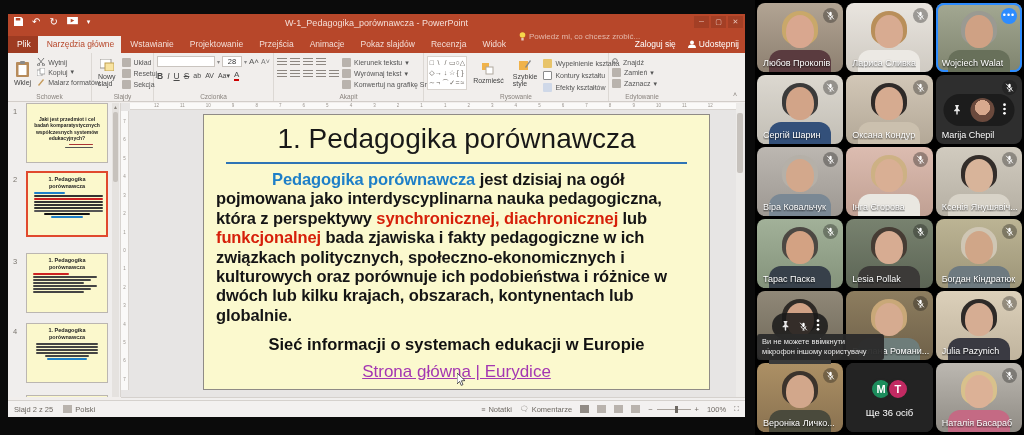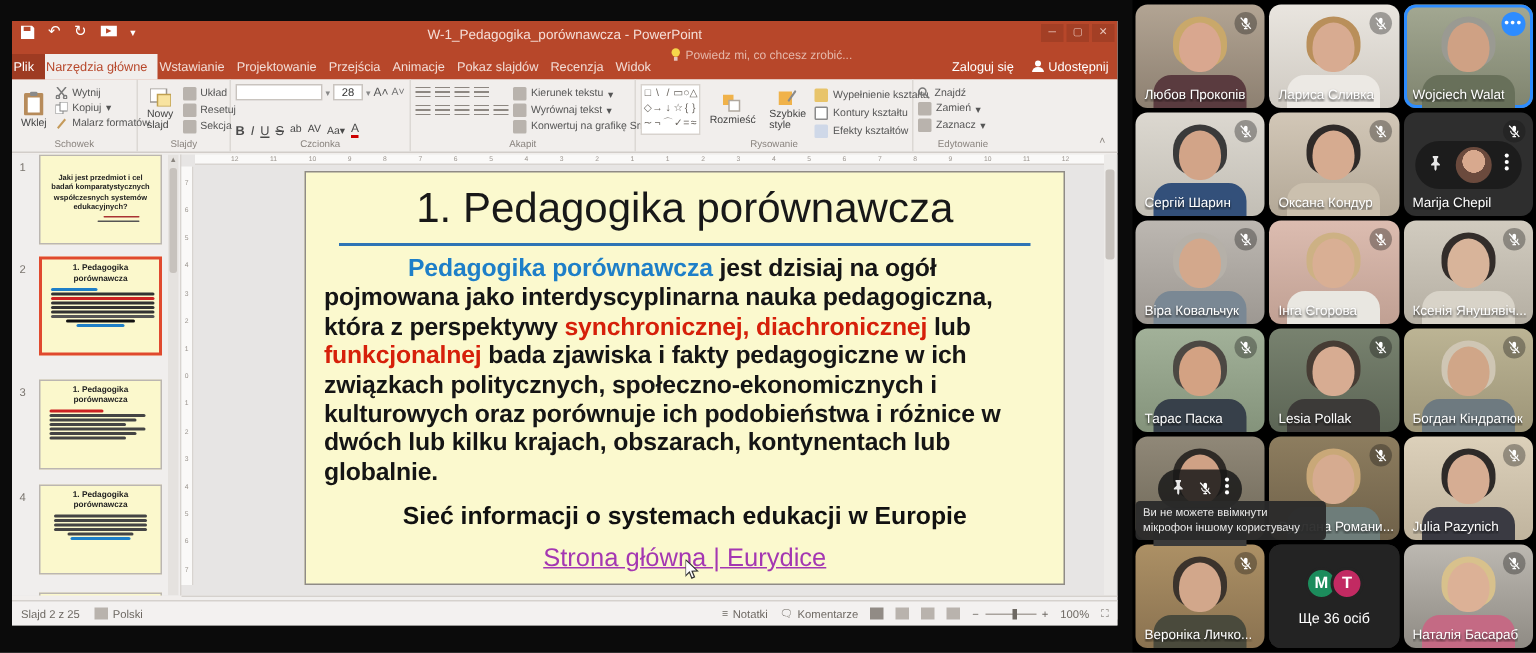--- a/index.html
+++ b/index.html
@@ -8,21 +8,21 @@
 
   
   #ppt{position:absolute;left:8px;top:14px;width:737px;height:403px;background:#F1EEEC;overflow:hidden;}
   #titlebar{position:absolute;left:0;top:0;width:100%;height:22px;background:#B7472A;color:#fff;}
   #qat{position:absolute;left:6px;top:3px;display:flex;gap:9px;align-items:center;color:#fff;font-size:10px;}
   #qat svg{display:block;}
   #win-title{position:absolute;left:0;right:0;top:4px;text-align:center;font-size:9px;color:#f5ded7;}
   #win-controls{position:absolute;right:2px;top:2px;display:flex;gap:2px;}
   .winbtn{width:15px;height:12px;background:#a33f25;color:#e8c4ba;font-size:7px;line-height:12px;text-align:center;}
   #tabrow{position:absolute;left:0;top:22px;width:100%;height:17px;background:#B7472A;display:flex;align-items:flex-end;}
-  .tab{color:#f3ddd6;font-size:8.5px;padding:3px 7px 4px 1px;white-space:nowrap;}
+  .tab{color:#f3ddd6;font-size:8.5px;padding:3px 7px 4px 9px;white-space:nowrap;}
   .tab.file{background:#9E3B22;color:#fff;}
   .tab.active{background:#F1EEEC;color:#B7472A;}
   #tellme{display:flex;align-items:center;gap:3px;color:#e5b8aa;font-size:8px;padding:0 0 12px 6px;white-space:nowrap;}
   #account{position:absolute;right:6px;top:25px;display:flex;gap:12px;align-items:center;color:#fff;font-size:8.5px;}
   #account .acc-item{display:flex;gap:3px;align-items:center;}
 
   
   #ribbon{position:absolute;left:0;top:39px;width:100%;height:49px;background:#F1EEEC;border-bottom:1px solid #D2CDC9;display:flex;}
   .rgroup{position:relative;height:100%;border-right:1px solid #DCD8D4;padding:3px 3px 11px 3px;display:flex;gap:3px;}
   .rgroup-label{position:absolute;left:0;right:0;bottom:1px;text-align:center;font-size:6.5px;color:#8a847f;}
@@ -211,21 +211,21 @@
               <span>Resetuj</span>
             </span>
           <span class="sbtn">
               <span class="ico"></span>
               <span>Sekcja</span>
             </span>
         </div>
         <div class="rgroup-label">Slajdy</div>
       </div>
 
-      <div class="rgroup" style="width:120px;flex-direction:column;gap:11px;">
+      <div class="rgroup" style="width:120px;flex-direction:column;gap:0;">
         <div class="fontrow">
           <span class="fontbox"></span>
             <span style="font-size:6px;color:#888;">▾</span>
           <span class="sizebox">28</span>
             <span style="font-size:6px;color:#888;">▾</span>
           <span style="font-size:8px;color:#555;">A˄</span>
           <span style="font-size:7px;color:#777;">A˅</span>
         </div>
         <div class="fmtrow">
           <b>B</b>

